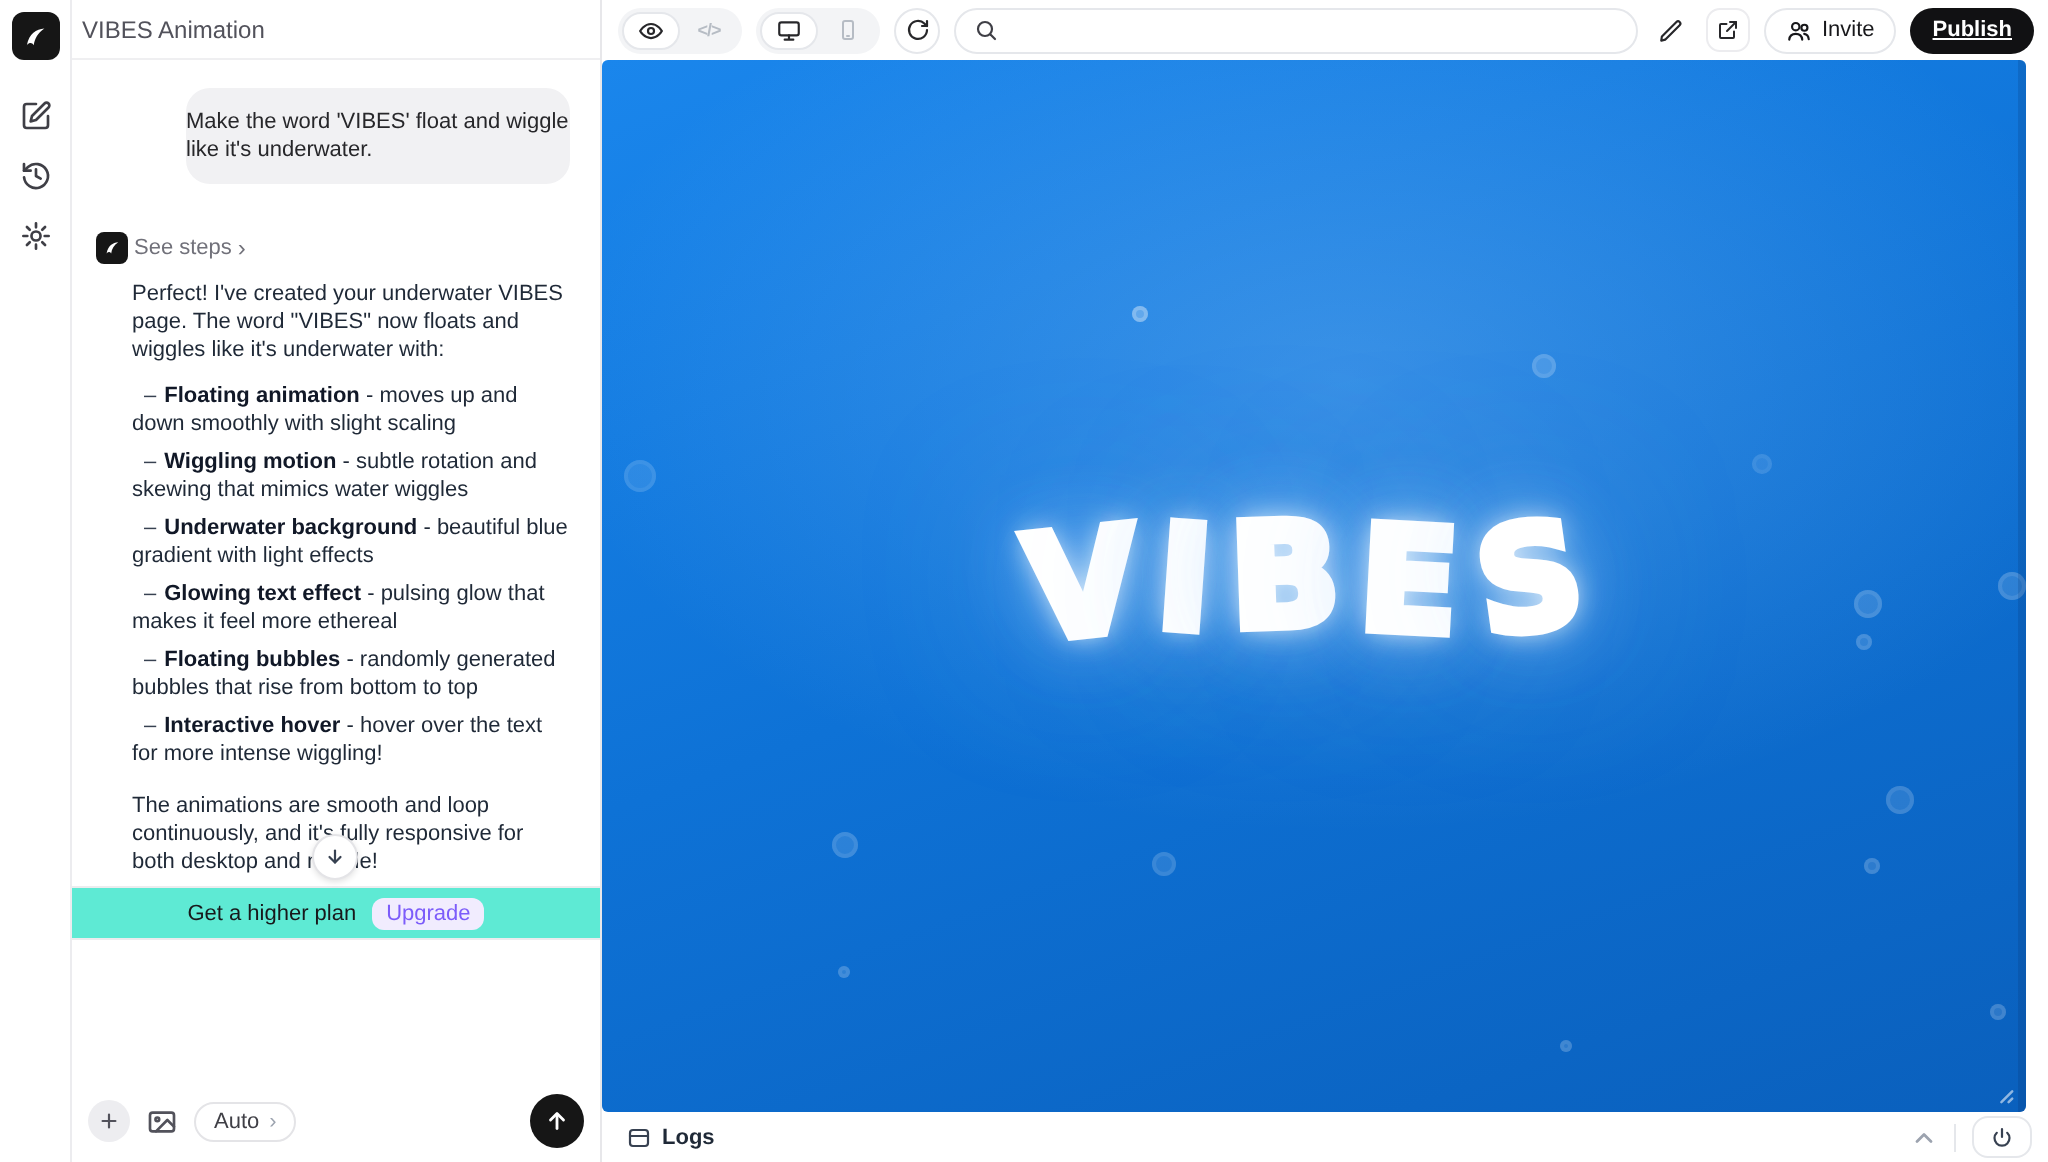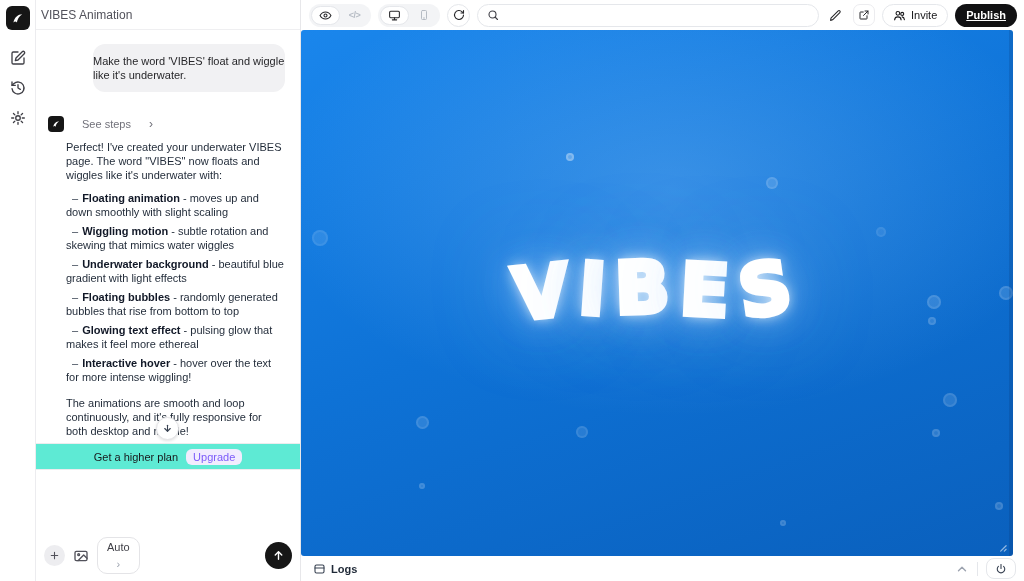--- a/index.html
+++ b/index.html
@@ -12,40 +12,40 @@
   .logo { width:24px; height:24px; margin-top:6px; background:#161616; border-radius:6px; display:flex; align-items:center; justify-content:center; cursor:pointer; }
   .rail-icon { width:16px; height:16px; color:#3f3f46; margin-top:14px; cursor:pointer; }
   .rail-icon:first-of-type { margin-top:20px; }
 
   
   .chat { position:absolute; left:36px; top:0; width:265px; height:581px; border-right:1px solid #e7e7ea; display:flex; flex-direction:column; background:#fff; }
   .chat-header { height:30px; flex:0 0 30px; border-bottom:1px solid #efeff1; display:flex; align-items:center; padding-left:5px; }
   .chat-title { font-size:12px; color:#52525b; }
   .messages { flex:0 0 413px; height:413px; overflow:hidden; padding:0 14px 0 30px; position:relative; }
   .user-bubble { margin:14px 1px 0 auto; max-width:192px; background:#f1f1f3; border-radius:12px; padding:10px 0; font-size:11px; line-height:14px; color:#27272a; }
-  .see-steps { display:flex; align-items:center; gap:18px; margin:24px 0 0 -18px; cursor:pointer; }
+  .see-steps { display:flex; align-items:center; gap:3px; margin:24px 0 0 -18px; cursor:pointer; }
   .mini-logo { width:16px; height:16px; background:#161616; border-radius:4px; display:flex; align-items:center; justify-content:center; }
   .see-steps-label { font-size:11px; color:#71717a; }
   .see-steps .chev { font-size:12px; color:#71717a; line-height:10px; }
   .assistant { font-size:11px; line-height:14px; color:#1f2937; }
   .assistant p.intro { margin-top:8px; }
   .feature-list { list-style:none; margin-top:9px; }
   .feature-list li { margin-top:5px; text-indent:6px; }
   .feature-list li .marker { margin-right:4px; color:#374151; }
   .feature-list li b { font-weight:700; color:#111827; }
   .assistant p.outro { margin-top:12px; }
   .scroll-btn { position:absolute; left:120px; top:417px; width:23px; height:23px; border-radius:50%; background:#fff; border:1px solid #e4e4e7; box-shadow:0 1px 3px rgba(0,0,0,.12); display:flex; align-items:center; justify-content:center; color:#374151; cursor:pointer; z-index:3; }
   .upgrade-banner { flex:0 0 27px; background:#5eead4; border-top:1px solid #ececee; border-bottom:1px solid #ececee; display:flex; align-items:center; justify-content:center; gap:8px; }
   .upgrade-text { font-size:11px; color:#18181b; }
   .upgrade-cta { font-size:11px; color:#7c5cfa; background:#f1ecfe; border-radius:6px; padding:2px 7px; cursor:pointer; }
   .composer { flex:1; position:relative; }
   .composer-row { position:absolute; left:8px; right:8px; bottom:7px; display:flex; align-items:center; gap:8px; }
   .plus-btn { width:21px; height:21px; border-radius:50%; background:#ededf0; color:#52525b; display:flex; align-items:center; justify-content:center; cursor:pointer; }
   .img-btn { width:16px; height:16px; color:#52525b; cursor:pointer; }
-  .mode-pill { display:flex; align-items:center; gap:5px; border:1px solid #e4e4e7; border-radius:10px; padding:3px 9px; cursor:pointer;flex-direction:column; }
+  .mode-pill { display:flex; align-items:center; gap:5px; border:1px solid #e4e4e7; border-radius:10px; padding:3px 9px; cursor:pointer; }
   .mode-pill .label { font-size:11px; color:#3f3f46; }
   .mode-pill .chev { font-size:11px; color:#9ca3af; }
   .send-btn { margin-left:auto; width:27px; height:27px; border-radius:50%; background:#161616; color:#fff; display:flex; align-items:center; justify-content:center; cursor:pointer; }
 
   
   .main { position:absolute; left:301px; top:0; width:723px; height:581px; background:#fff; }
   .topbar { height:30px; display:flex; align-items:center; padding:0 7px 0 8px; gap:7px; }
   .seg { display:flex; align-items:center; background:#f3f4f6; border-radius:14px; padding:2px; }
   .seg-btn { width:29px; height:19px; border-radius:12px; display:flex; align-items:center; justify-content:center; cursor:pointer; }
   .seg-btn.active { background:#fff; border:1px solid #e5e7eb; color:#27272a; }
@@ -131,22 +131,22 @@
       <span class="see-steps-label">See steps</span>
       <span class="chev">›</span>
     </div>
 
     <div class="assistant">
       <p class="intro">Perfect! I've created your underwater VIBES page. The word "VIBES" now floats and wiggles like it's underwater with:</p>
       <ul class="feature-list">
           <li><span class="marker">–</span><b>Floating animation</b> <span>- moves up and down smoothly with slight scaling</span></li>
           <li><span class="marker">–</span><b>Wiggling motion</b> <span>- subtle rotation and skewing that mimics water wiggles</span></li>
           <li><span class="marker">–</span><b>Underwater background</b> <span>- beautiful blue gradient with light effects</span></li>
+          <li><span class="marker">–</span><b>Glowing text effect</b> <span>- pulsing glow that makes it feel more ethereal</span></li>
           <li><span class="marker">–</span><b>Floating bubbles</b> <span>- randomly generated bubbles that rise from bottom to top</span></li>
-          <li><span class="marker">–</span><b>Glowing text effect</b> <span>- pulsing glow that makes it feel more ethereal</span></li>
           <li><span class="marker">–</span><b>Interactive hover</b> <span>- hover over the text for more intense wiggling!</span></li>
         </ul>
       <p class="outro">The animations are smooth and loop continuously, and it's fully responsive for both desktop and mobile!</p>
 
     </div>
   </div>
 
   <div class="scroll-btn">
     <svg width="11" height="11" viewBox="0 0 24 24" fill="none" stroke="currentColor" stroke-width="2.4" stroke-linecap="round" stroke-linejoin="round">
         <path d="M12 5v13"></path>

